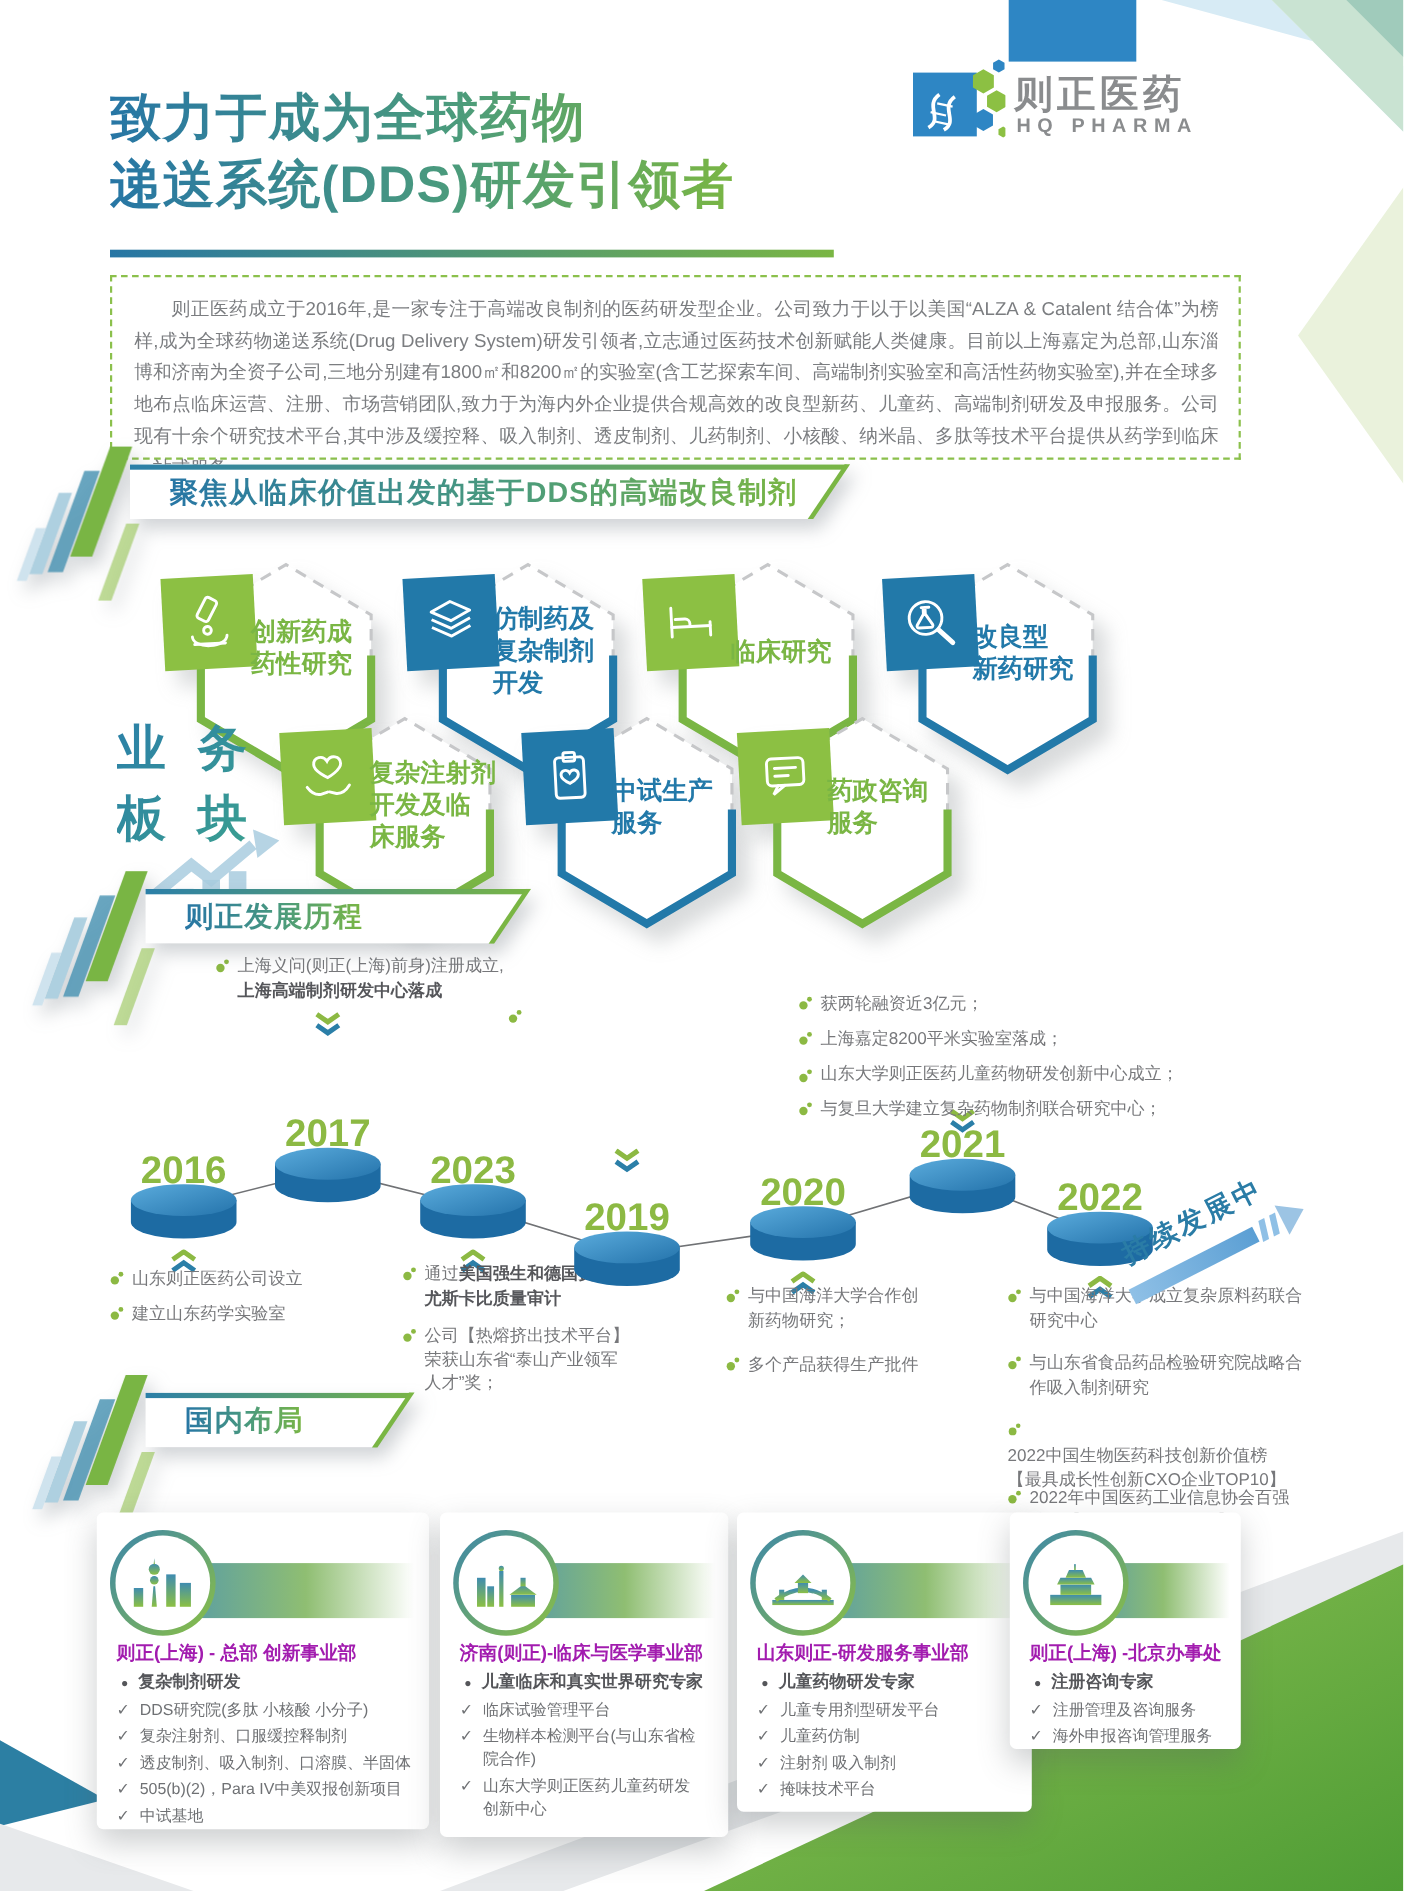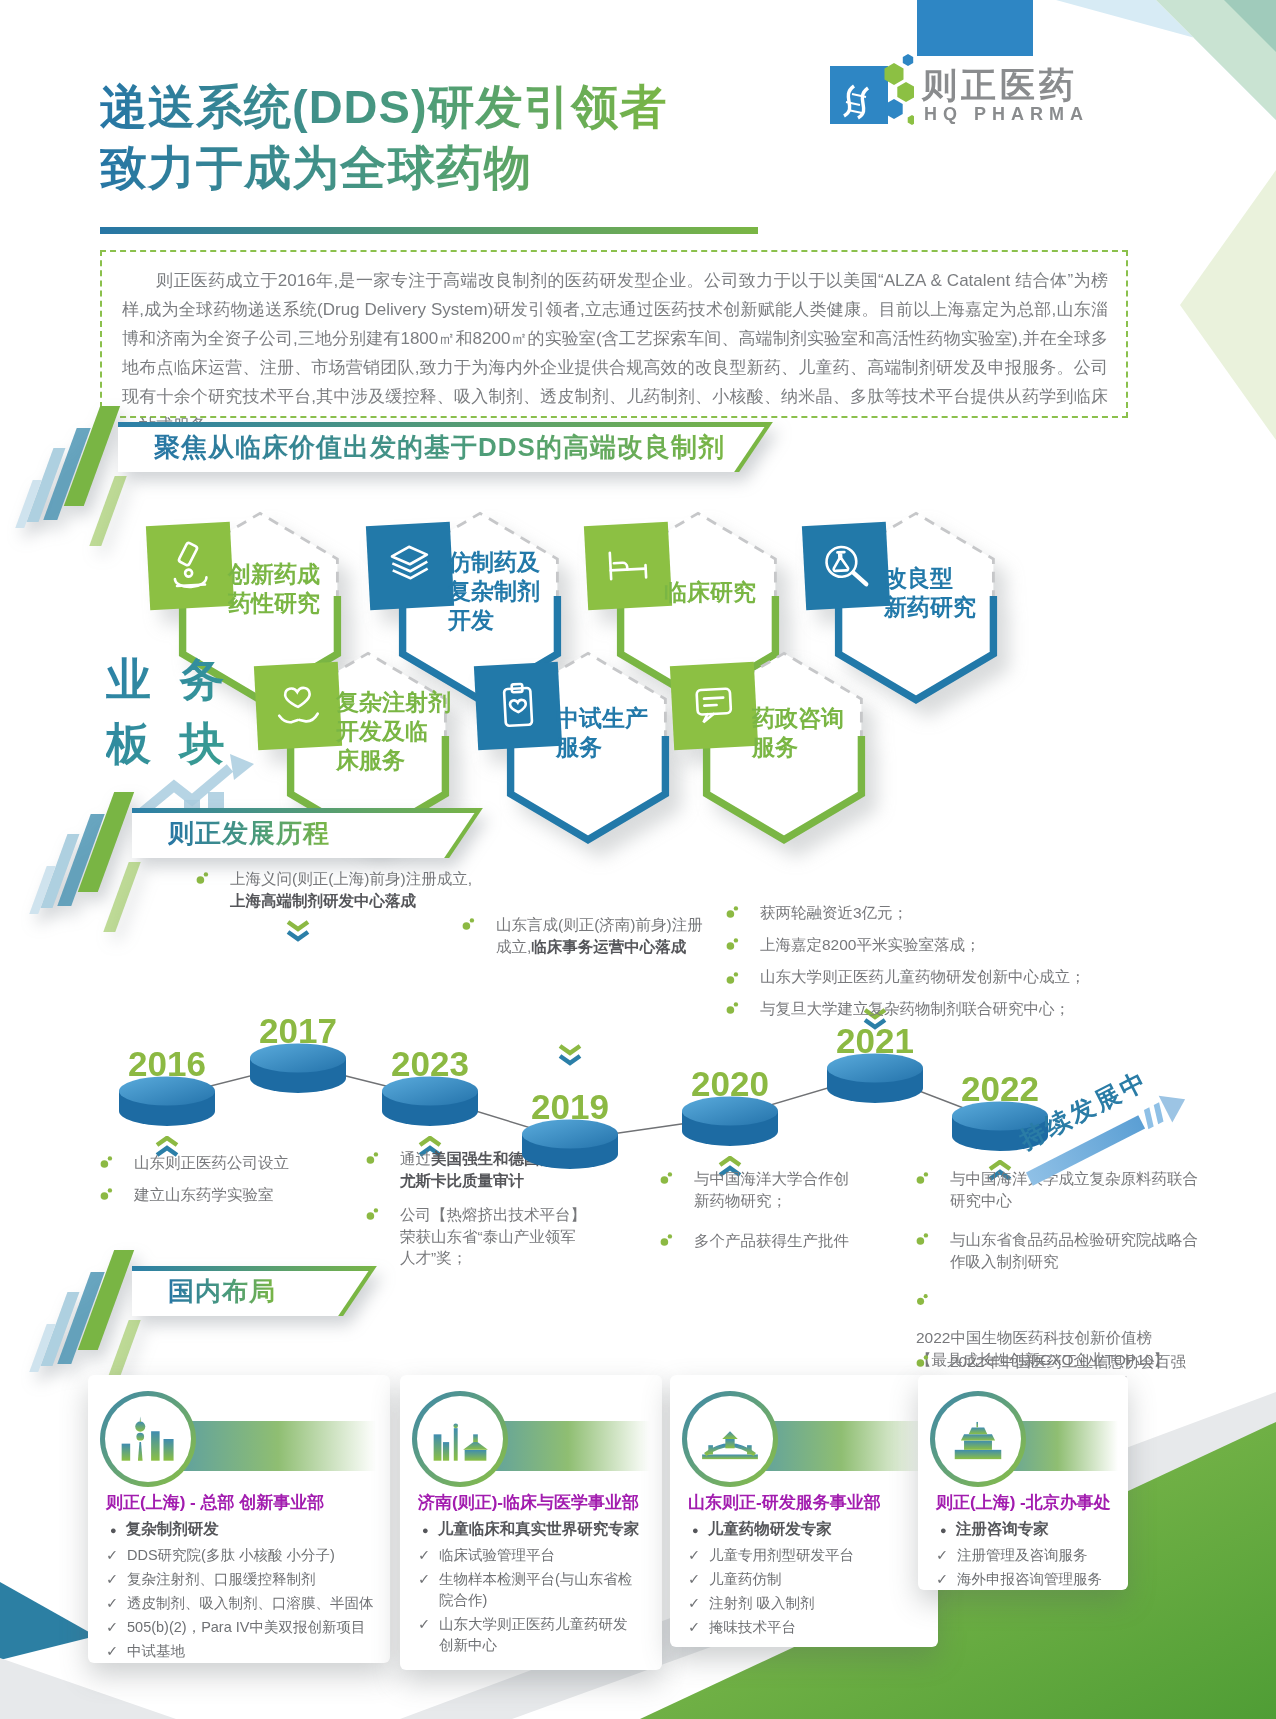--- a/index.html
+++ b/index.html
@@ -49,21 +49,21 @@
   .hex-label{position:absolute;font-weight:700;font-size:23px;line-height:29px;}
   .hex-label.green{color:#7ab644;}
   .hex-label.blue{color:#2279a9;}
 
   
   #biz-label{left:106px;top:648px;font-size:45px;font-weight:800;line-height:64px;letter-spacing:8px;}
 
   
   .year{position:absolute;width:130px;text-align:center;font-size:35px;font-weight:800;color:#8cb943;}
   .disc{position:absolute;width:100px;height:58px;}
-  .note{position:absolute;display:flex;gap:21px;font-size:15.5px;line-height:21.5px;color:#77787b;align-items:flex-start;}
+  .note{position:absolute;display:flex;gap:7px;font-size:15.5px;line-height:21.5px;color:#77787b;align-items:flex-start;}
   .note b{color:#55565a;}
   .sprout{flex:0 0 13px;margin-top:3px;}
   .chev{position:absolute;width:30px;height:24px;}
   #tl-arrow-rot{position:absolute;left:6px;top:86px;transform:rotate(-27deg);transform-origin:0 100%;}
   #arrow-label{display:block;font-size:25px;font-weight:800;color:#2a7ca6;letter-spacing:3px;
                white-space:nowrap;margin:0 0 5px 10px;}
   .arrow-row{display:flex;align-items:center;}
   .arrow-shaft{width:126px;height:15px;background:linear-gradient(90deg,#8fc0e6,#5b9fd4);}
   .arrow-stripe{width:6px;height:19px;background:#8fc0e6;margin-left:5px;transform:skewX(-14deg);}
   .arrow-head{width:0;height:0;border-top:15px solid transparent;border-bottom:15px solid transparent;
@@ -133,22 +133,22 @@
     <polygon points="66,11 75.5,16.5 75.5,27.5 66,33 56.5,27.5 56.5,16.5" fill="#8cc043"></polygon>
     <polygon points="78,30 86.7,35 86.7,45 78,50 69.3,45 69.3,35" fill="#8cc043"></polygon>
     <polygon points="66,47 74.7,52 74.7,62 66,67 57.3,62 57.3,52" fill="#2e86c4"></polygon>
     <polygon points="80,2 85.2,5 85.2,11 80,14 74.8,11 74.8,5" fill="#2e86c4"></polygon>
     <polygon points="84,63 88.3,65.5 88.3,70.5 84,73 79.7,70.5 79.7,65.5" fill="#8cc043"></polygon>
   </svg>
   <div class="abs z2" id="logo-zh">则正医药</div>
   <div class="abs z2" id="logo-en">HQ PHARMA</div>
 
   <div class="abs z2" id="main-title">
+    <div class="grad-text">致力于成为全球药物</div>
     <div class="grad-text">递送系统(DDS)研发引领者</div>
-    <div class="grad-text">致力于成为全球药物</div>
   </div>
   <div class="abs z2" id="title-underline"></div>
 
   <div class="abs z1" id="intro-box"></div>
   <div class="abs z2" id="intro-text">则正医药成立于2016年,是一家专注于高端改良制剂的医药研发型企业。公司致力于以于以美国“ALZA &amp; Catalent 结合体”为榜样,成为全球药物递送系统(Drug Delivery System)研发引领者,立志通过医药技术创新赋能人类健康。目前以上海嘉定为总部,山东淄博和济南为全资子公司,三地分别建有1800㎡和8200㎡的实验室(含工艺探索车间、高端制剂实验室和高活性药物实验室),并在全球多地布点临床运营、注册、市场营销团队,致力于为海内外企业提供合规高效的改良型新药、儿童药、高端制剂研发及申报服务。公司现有十余个研究技术平台,其中涉及缓控释、吸入制剂、透皮制剂、儿药制剂、小核酸、纳米晶、多肽等技术平台提供从药学到临床一站式服务。</div>
 
   <div class="banner z3" style="left:118px;top:422px;width:660px;">
     <span class="sl" style="left:-36px;top:-16px;width:20px;height:100px;background:#79b544;"></span>
     <span class="sl" style="left:-58px;top:6px;width:14px;height:92px;background:#4f97b5;opacity:.85;"></span>
     <span class="sl" style="left:-78px;top:26px;width:12px;height:74px;background:#aed0e0;"></span>
@@ -390,22 +390,20 @@
         <circle cx="4.4" cy="9" r="3.8" fill="#8cb943"></circle>
         <circle cx="9.9" cy="3.4" r="2.2" fill="#8cb943"></circle>
       </svg>
     <div class="pre"><span>上海义问(则正(上海)前身)注册成立,</span><br><b>上海高端制剂研发中心落成</b></div>
   </div>
   <div class="note" style="left:462px;top:914px;width:250px;">
     <svg class="sprout" width="13" height="14" viewBox="0 0 13 14">
         <circle cx="4.4" cy="9" r="3.8" fill="#8cb943"></circle>
         <circle cx="9.9" cy="3.4" r="2.2" fill="#8cb943"></circle>
       </svg>
-    <div class="pre"><span>山东言成(则正(济南)前身)注册
-成立,</span><b>临床事务运营中心落成</b></div>
   </div>
   <div class="note" style="left:726px;top:902px;width:340px;">
     <svg class="sprout" width="13" height="14" viewBox="0 0 13 14">
         <circle cx="4.4" cy="9" r="3.8" fill="#8cb943"></circle>
         <circle cx="9.9" cy="3.4" r="2.2" fill="#8cb943"></circle>
       </svg>
     <div>获两轮融资近3亿元；</div>
   </div>
   <div class="note" style="left:726px;top:934px;width:340px;">
     <svg class="sprout" width="13" height="14" viewBox="0 0 13 14">

